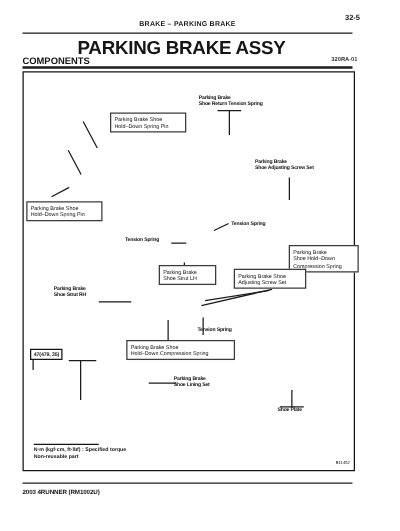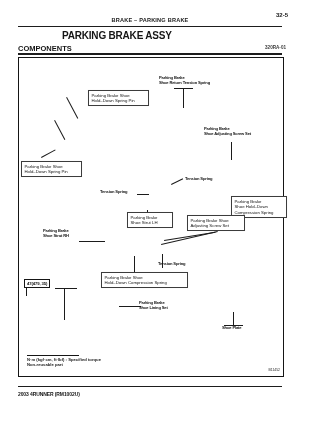--- a/index.html
+++ b/index.html
@@ -13,21 +13,21 @@
   
   .hdr-rule{position:absolute;left:18px;top:26px;width:264px;height:1px;background:#1d1d1d;}
   .hdr-center{
     position:absolute;left:0;top:17px;width:300px;text-align:center;
     font-size:5.6px;letter-spacing:.2px;color:#1b1b1b;font-weight:bold;
   }
   .hdr-page{
     position:absolute;right:12px;top:12px;font-size:6px;font-weight:bold;color:#151515;
   }
   .doc-title{
-    position:absolute;left:18px;top:30px;font-size:10px;font-weight:bold;
+    position:absolute;left:18px;top:30px;font-size:15px;font-weight:bold;
     letter-spacing:-.2px;color:#151515;padding-left:44px;
   }
   .sub-title{
     position:absolute;left:18px;top:44px;font-size:7.5px;font-weight:bold;color:#151515;
   }
   .sub-right{
     position:absolute;right:14px;top:45px;font-size:4.6px;color:#3a3a3a;font-weight:bold;
   }
   .hdr-rule2{position:absolute;left:18px;top:53px;width:264px;height:1.6px;background:#1d1d1d;}
 

